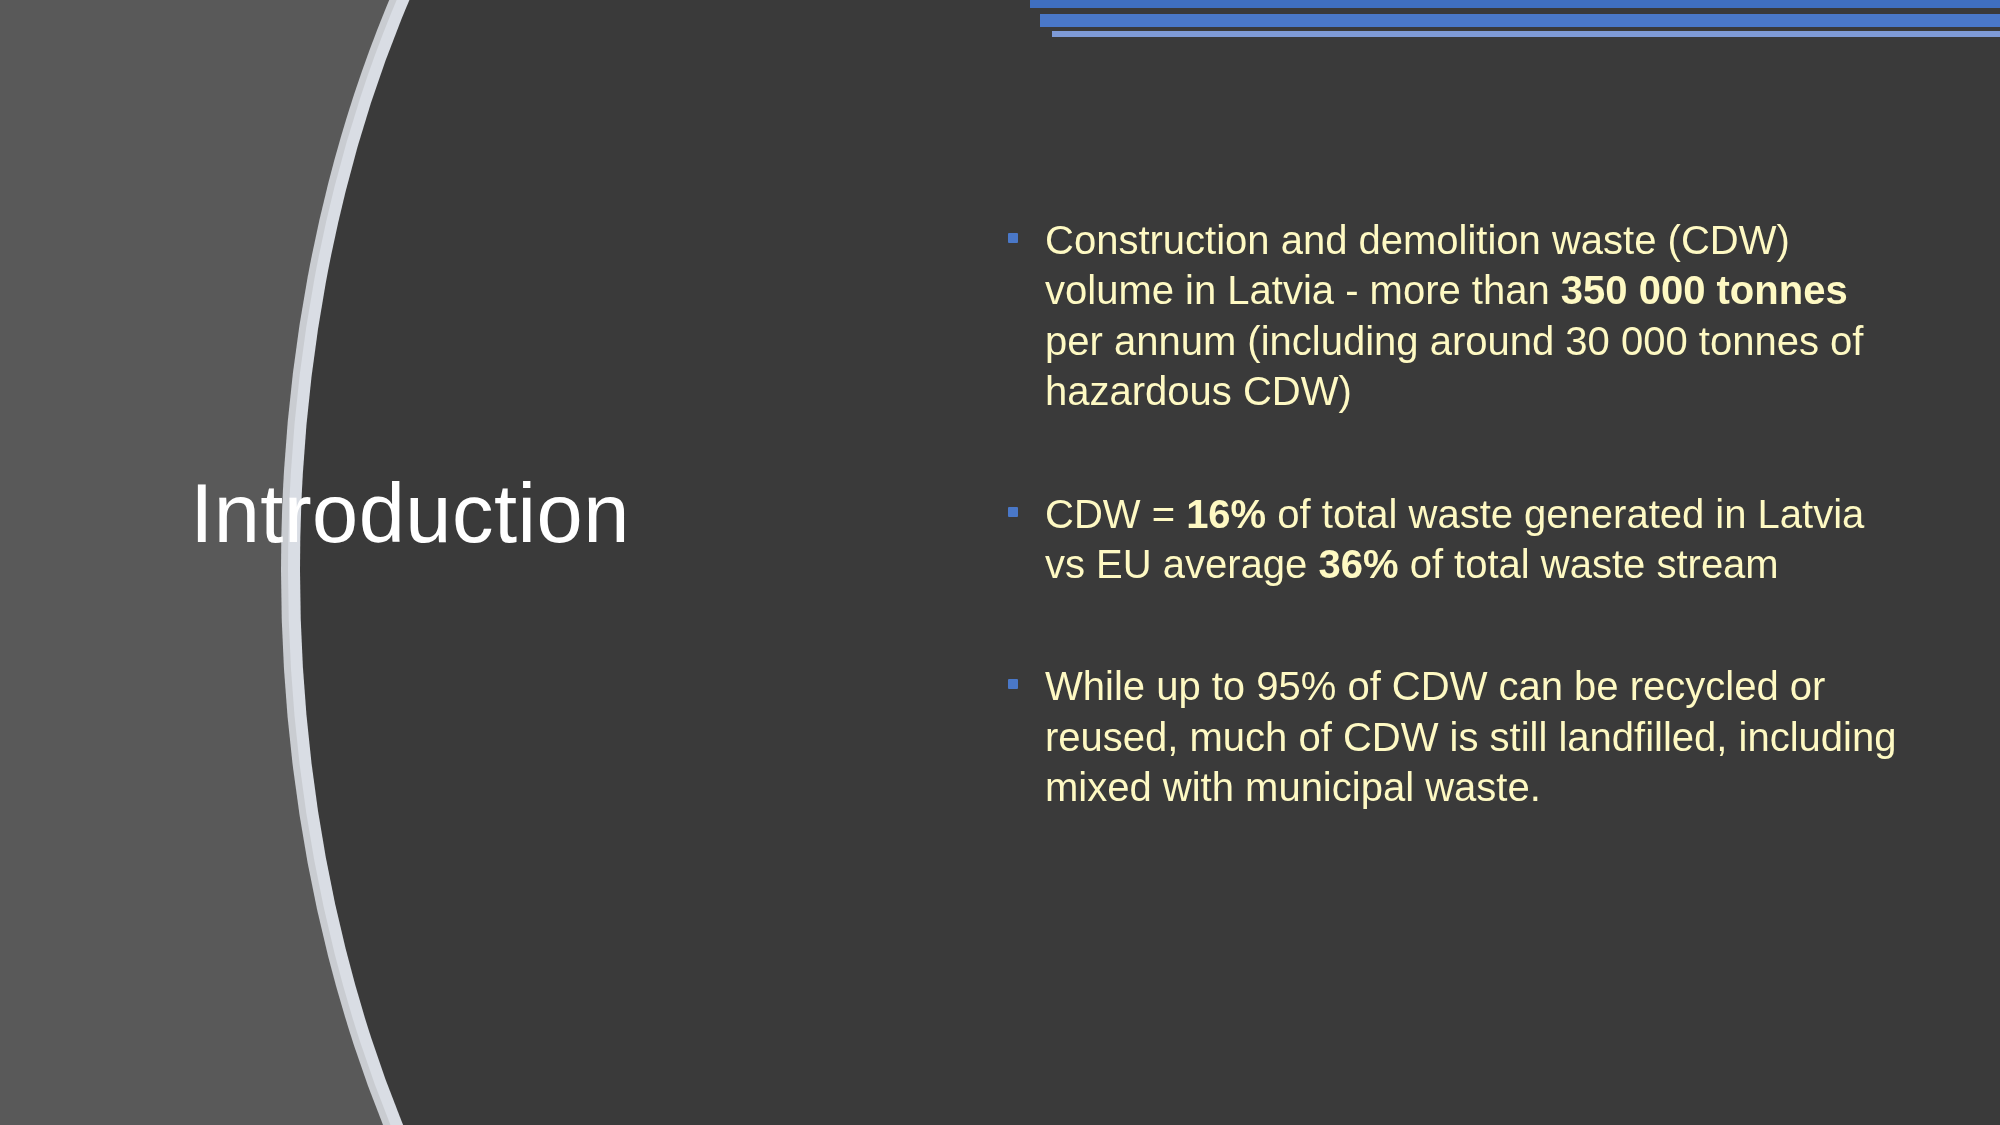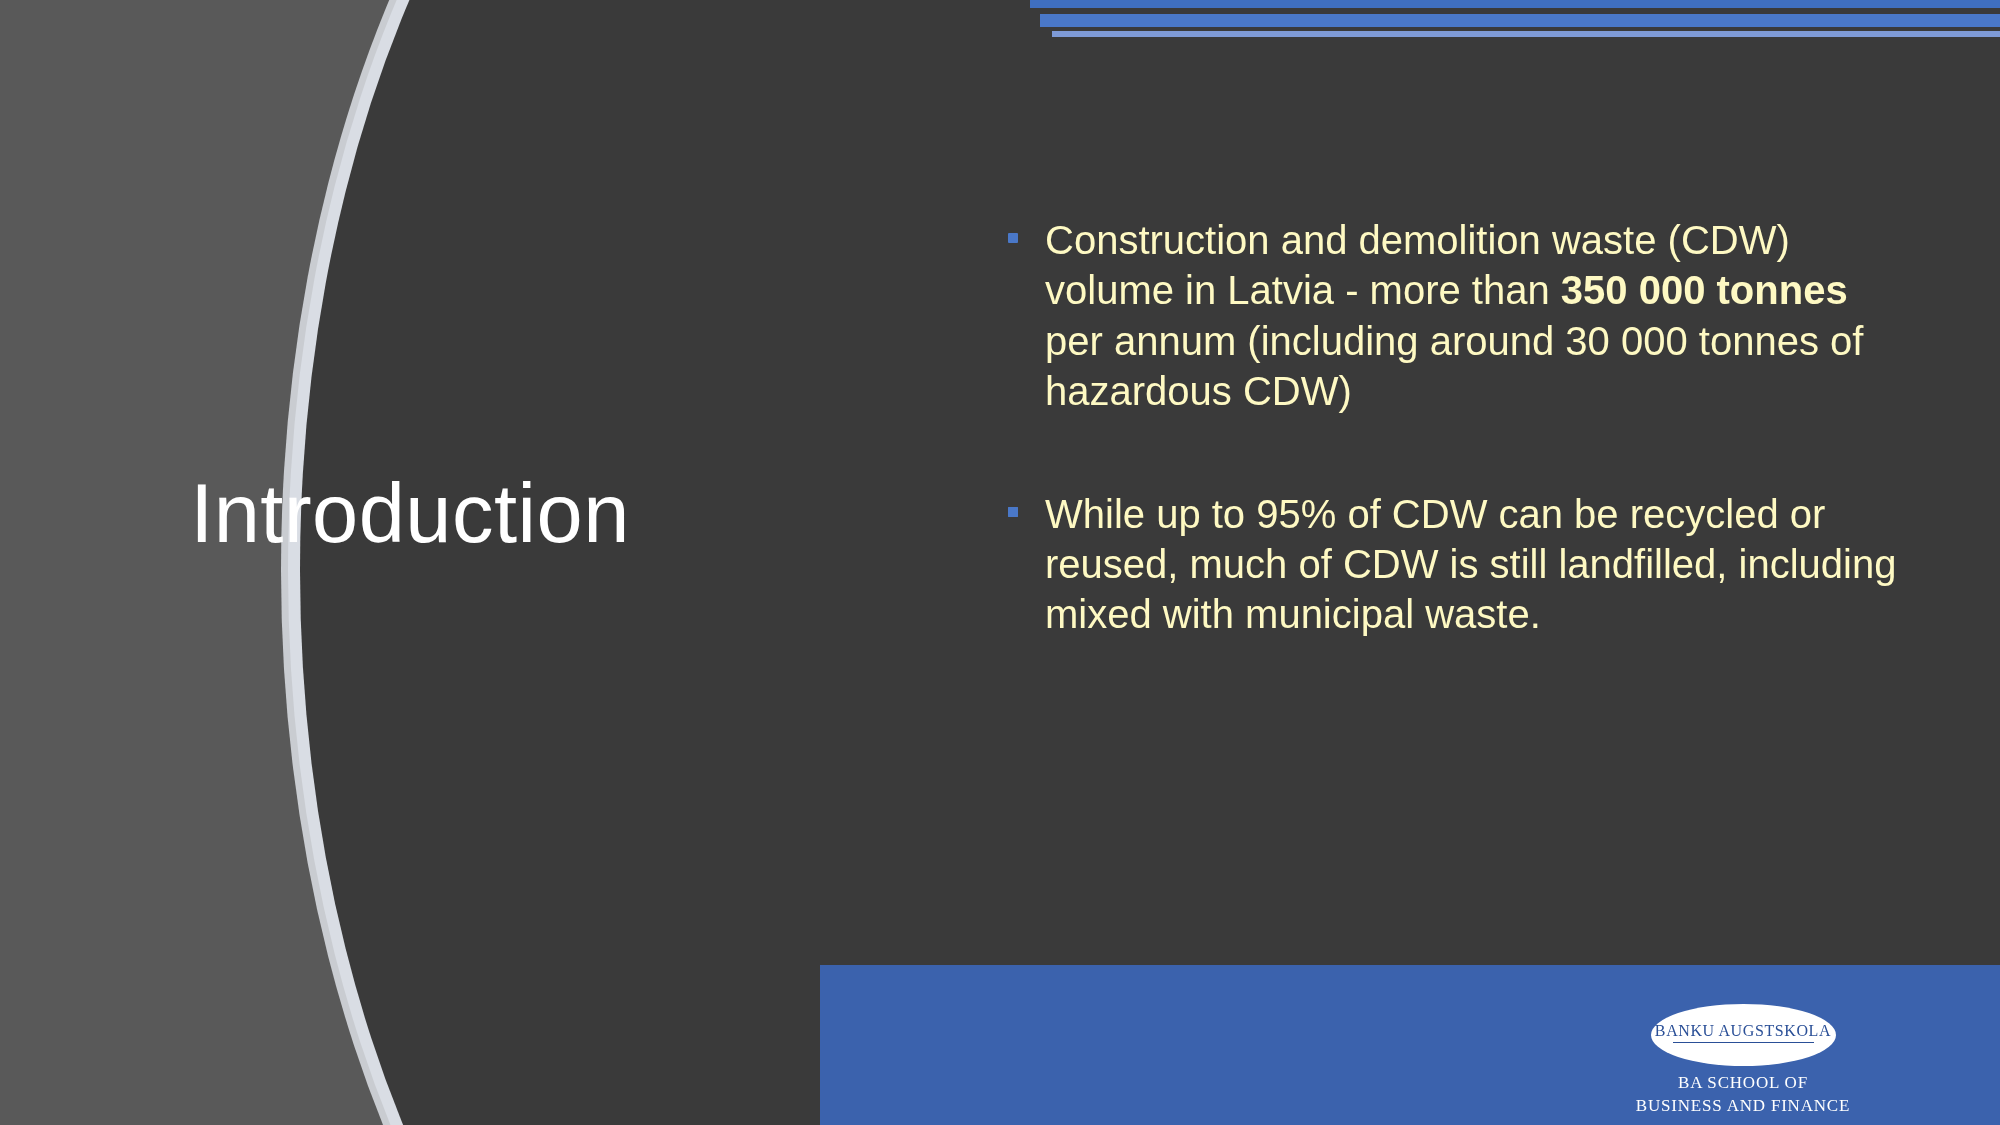--- a/index.html
+++ b/index.html
@@ -188,31 +188,22 @@
   <div class="topbar-b"></div>
   <div class="topbar-c"></div>
 
   <div class="body">
     <div class="bullet">
       <span class="dot"></span>
       <span class="rich"><span>Construction and demolition waste (CDW) volume in Latvia - more than </span><b>350 000 tonnes</b><span> per annum (including around 30 000 tonnes of hazardous CDW)</span></span>
     </div>
     <div class="bullet">
       <span class="dot"></span>
+      <span class="rich"><span>CDW = </span><b>16%</b><span> of total waste generated in Latvia vs EU average </span><b>36%</b><span> of total waste stream</span></span>
     </div>
     <div class="bullet">
       <span class="dot"></span>
       <span class="rich"><span>While up to 95% of CDW can be recycled or reused, much of CDW is still landfilled, including mixed with municipal waste.</span></span>
     </div>
   </div>
 
-  <div class="bottom-band">
-    <div class="logo">
-      <div class="logo-ellipse">
-        <div class="ename">BANKU AUGSTSKOLA</div>
-        <div class="eline"></div>
-      </div>
-      <div class="logo-sub1">BA SCHOOL OF</div>
-      <div class="logo-sub2">BUSINESS AND FINANCE</div>
-    </div>
-  </div>
 
 </div>
 
 </body></html>

